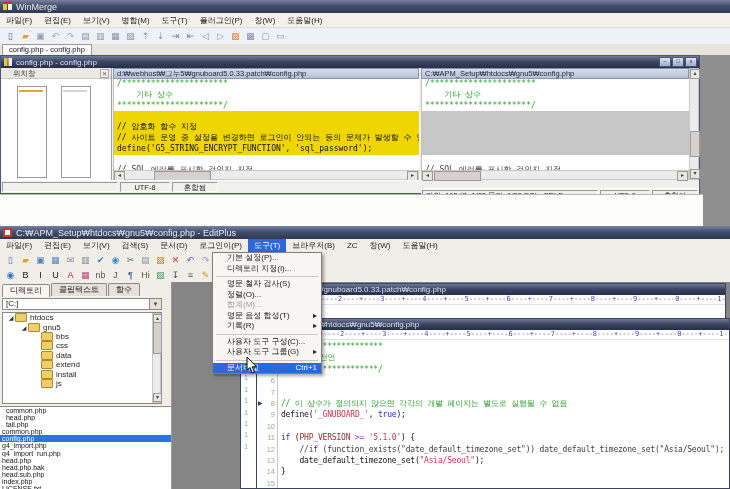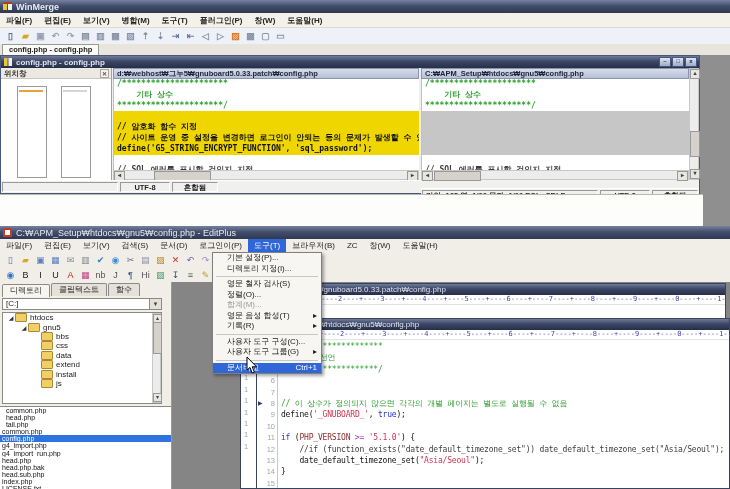--- a/index.html
+++ b/index.html
@@ -49,21 +49,21 @@
   .filerow.sel{background:#2d74e0;color:#fff;}
   .ruler{font-size:7px;color:#3f3fb0;white-space:pre;overflow:hidden;letter-spacing:0;}
   .cline{height:11.4px;line-height:11.4px;font-size:8px;letter-spacing:-0.2px;white-space:pre;overflow:hidden;}
   .gnum{height:11.4px;line-height:11.4px;font-size:7.5px;color:#97ad97;text-align:right;padding-right:2px;}
   .winbtn{width:10px;height:8px;margin-left:1px;background:linear-gradient(#dfe5f2,#9dabc9);
           border:1px solid #49567c;font-size:6px;line-height:7px;text-align:center;color:#17223f;flex:none;}
 </style>
 </head>
 <body>
 
-<div class="abs" id="wm" style="left:0;top:0;width:706px;height:226px;background:#15803d;font-weight:bold;">
+<div class="abs" id="wm" style="left:0;top:0;width:706px;height:226px;background:#15803d;">
 
   <div class="abs titlebar" style="left:0;top:0;width:730px;height:13px;">
     <svg class="appicon" viewBox="0 0 9 9">
         <rect x="0" y="1" width="4" height="7" fill="#e8c832"></rect>
         <rect x="5" y="1" width="4" height="7" fill="#f0f0f0"></rect>
         <rect x="0" y="0" width="9" height="2" fill="#b03a2e"></rect>
       </svg>
     <span class="ttl">WinMerge</span>
   </div>
 
@@ -115,21 +115,21 @@
           <rect x="5" y="0" width="4" height="9" fill="#eee"></rect>
         </svg>
       <span class="ttl">config.php - config.php</span>
       <span style="flex:1"></span>
       <span class="winbtn">–</span>
       <span class="winbtn">□</span>
       <span class="winbtn" style="margin-right:2px;">x</span>
     </div>
 
     <div class="abs" style="left:0;top:12px;width:110px;height:113px;background:#fff;border-right:1px solid #9aa0ae;">
-      <div class="abs" style="left:0;top:0;width:110px;height:11px;background:#ece9e2;border-bottom:1px solid #c9c7bf;font-size:7.5px;line-height:11px;padding-left:3px;color:#333;box-sizing:border-box;">
+      <div class="abs" style="left:0;top:0;width:110px;height:11px;background:#ece9e2;border-bottom:1px solid #c9c7bf;font-size:7.5px;line-height:11px;padding-left:12px;color:#333;box-sizing:border-box;">
         <span>위치창</span>
         <span class="abs" style="right:2px;top:1px;width:9px;height:9px;border:1px solid #a8a69e;background:#f2f0ea;font-size:6px;line-height:8px;text-align:center;color:#555;box-sizing:border-box;">✕</span>
       </div>
       <div class="abs" style="left:16px;top:18px;width:28px;height:90px;border:1px solid #9a9a9a;background:#fff;">
         <div class="abs" style="left:1px;top:3px;width:24px;height:2px;background:#e8a13a;"></div>
       </div>
       <div class="abs" style="left:60px;top:18px;width:28px;height:90px;border:1px solid #9a9a9a;background:#fff;">
         <div class="abs" style="left:1px;top:3px;width:24px;height:2px;background:#d5d5d5;"></div>
       </div>
     </div>

